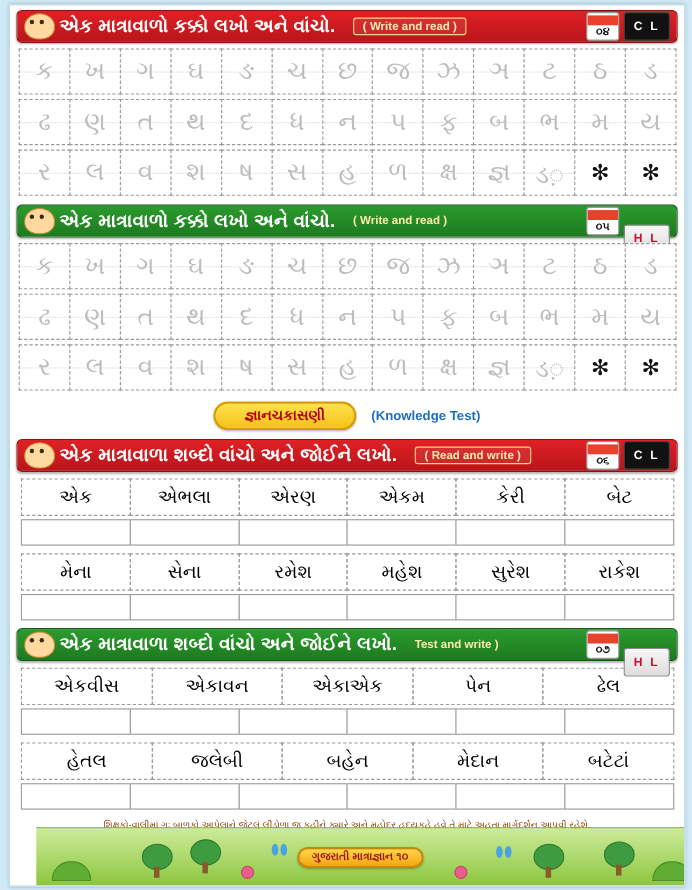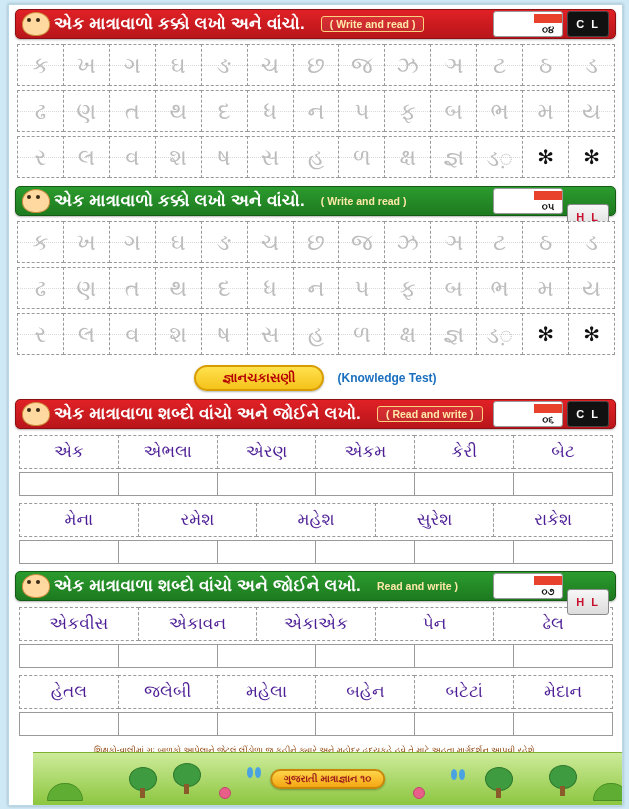--- a/index.html
+++ b/index.html
@@ -48,21 +48,21 @@
     margin-left:16px;color:#ffe9a8;font-size:10.5px;font-weight:bold;
     white-space:nowrap;
   }
   .bar .subtitle.boxed{
     border:1px solid #ffd27f;padding:1px 8px;border-radius:3px;background:rgba(255,255,255,.08);
   }
   .bar .spacer{flex:1 1 auto;}
   .pagechip{
     width:28px;height:24px;margin-right:4px;border:1px solid #999;
     background:#fff;border-radius:3px;display:flex;flex-direction:column;
-    align-items:center;justify-content:flex-end;overflow:hidden;flex:0 0 auto;padding-left:40px;
+    align-items:center;justify-content:flex-end;overflow:hidden;flex:0 0 auto;
   }
   .pagechip .top{width:100%;height:9px;background:#e8412c;}
   .pagechip .num{font-size:10px;font-weight:bold;color:#111;line-height:13px;}
   .tagchip{
     width:40px;height:24px;margin-right:6px;border:1px solid #444;border-radius:3px;
     background:#111;color:#fff;font-size:11px;font-weight:bold;
     display:flex;align-items:center;justify-content:center;letter-spacing:2px;flex:0 0 auto;
   }
   .tagchip.hl{
     background:linear-gradient(#f7f7f7,#dcdcdc);color:#c8102e;border:1px solid #8a8a8a;margin-top:32px;
@@ -95,21 +95,21 @@
     padding:3px 26px;color:#b40000;font-weight:bold;font-size:13px;
     box-shadow:0 1px 2px rgba(0,0,0,.3);
   }
   .ktlabel{margin-left:14px;color:#1b6fbf;font-size:12px;font-weight:bold;text-align:right;}
   
   .words{margin:6px 10px 0 10px;}
   .wrow{display:flex;margin-bottom:3px;}
   .wcell{
     flex:1 1 0;height:32px;border:1px dashed #9a9a9a;margin-right:-1px;
     display:flex;align-items:center;justify-content:center;
-    color:#4c1d95;font-size:17px;font-family:Liberation Mono, monospace;
+    color:#000000;font-size:17px;font-family:Liberation Mono, monospace;
   }
   .wblank{
     flex:1 1 0;height:22px;border:1px solid #9a9a9a;margin-right:-1px;background:#fff;
   }
   .blankrow{display:flex;margin-bottom:7px;}
   
   .note{
     margin:8px 12px 0 12px;text-align:center;color:#8a3b00;font-size:8.5px;
     line-height:12px;
   }
@@ -540,39 +540,40 @@
     <div class="blankrow">
       <div class="wblank"></div>
       <div class="wblank"></div>
       <div class="wblank"></div>
       <div class="wblank"></div>
       <div class="wblank"></div>
       <div class="wblank"></div>
     </div>
     <div class="wrow">
       <div class="wcell">મેના</div>
+      <div class="wcell">સેના</div>
       <div class="wcell">રમેશ</div>
       <div class="wcell">મહેશ</div>
       <div class="wcell">સુરેશ</div>
       <div class="wcell">રાકેશ</div>
     </div>
     <div class="blankrow">
       <div class="wblank"></div>
       <div class="wblank"></div>
       <div class="wblank"></div>
       <div class="wblank"></div>
       <div class="wblank"></div>
       <div class="wblank"></div>
     </div>
   </div>
 
   <div class="bar green" style="margin-top:6px;">
     <div class="mascot"></div>
     <div class="title">એક માત્રાવાળા શબ્દો વાંચો અને જોઈને લખો.</div>
-    <div class="subtitle">Read and write )</div>
+    <div class="subtitle">Test and write )</div>
     <div class="spacer"></div>
     <div class="pagechip">
       <div class="top"></div>
       <div class="num">૦૭</div>
     </div>
     <div class="tagchip hl">H L</div>
   </div>
 
   <div class="words">
     <div class="wrow">
@@ -586,24 +587,23 @@
       <div class="wblank"></div>
       <div class="wblank"></div>
       <div class="wblank"></div>
       <div class="wblank"></div>
       <div class="wblank"></div>
       <div class="wblank"></div>
     </div>
     <div class="wrow">
       <div class="wcell">હેતલ</div>
       <div class="wcell">જલેબી</div>
-      <div class="wcell">મહેલા</div>
       <div class="wcell">બહેન</div>
+      <div class="wcell">મેદાન</div>
       <div class="wcell">બટેટાં</div>
-      <div class="wcell">મેદાન</div>
     </div>
     <div class="blankrow">
       <div class="wblank"></div>
       <div class="wblank"></div>
       <div class="wblank"></div>
       <div class="wblank"></div>
       <div class="wblank"></div>
       <div class="wblank"></div>
     </div>
   </div>

